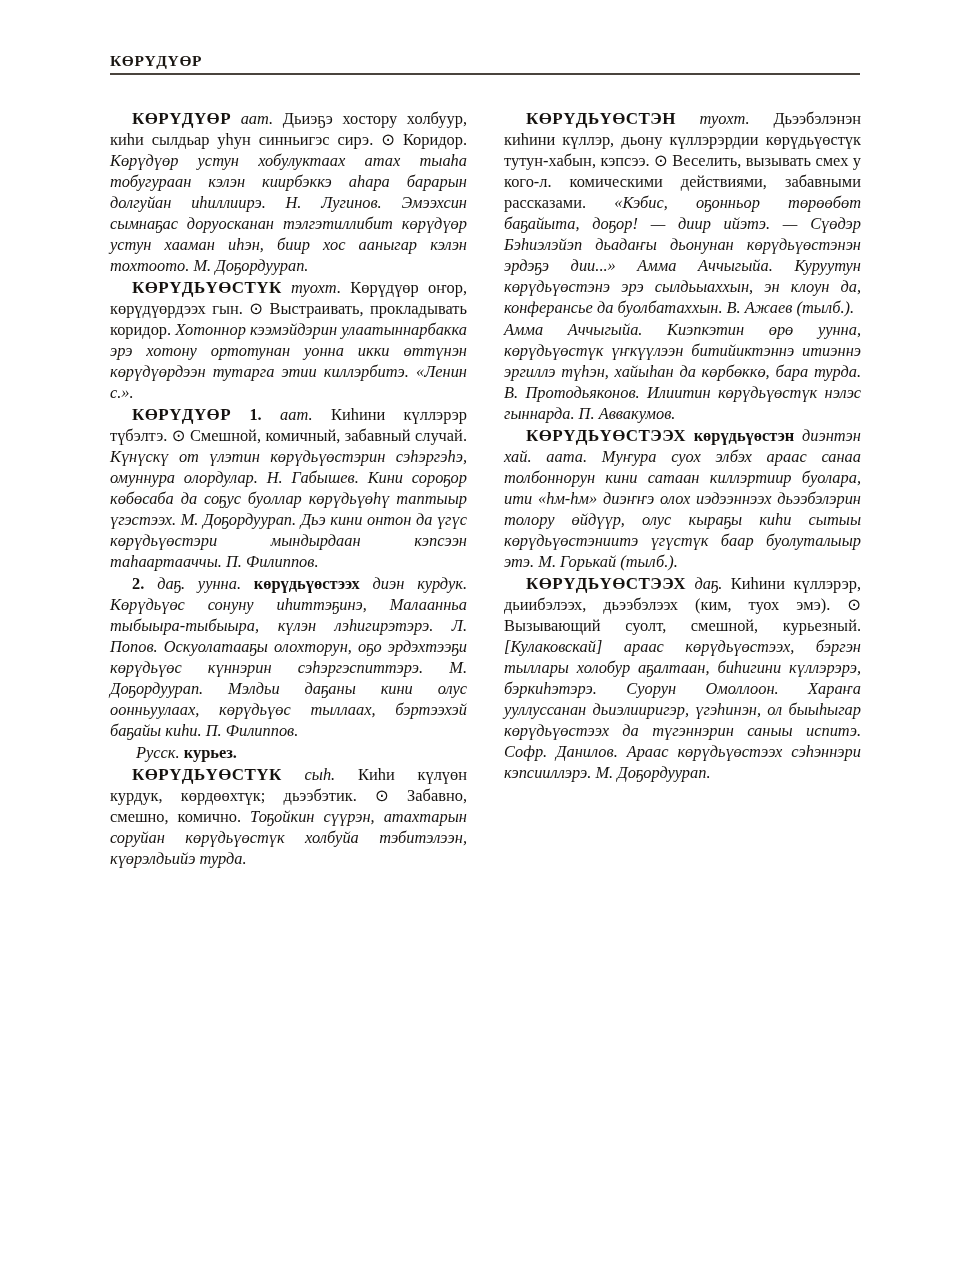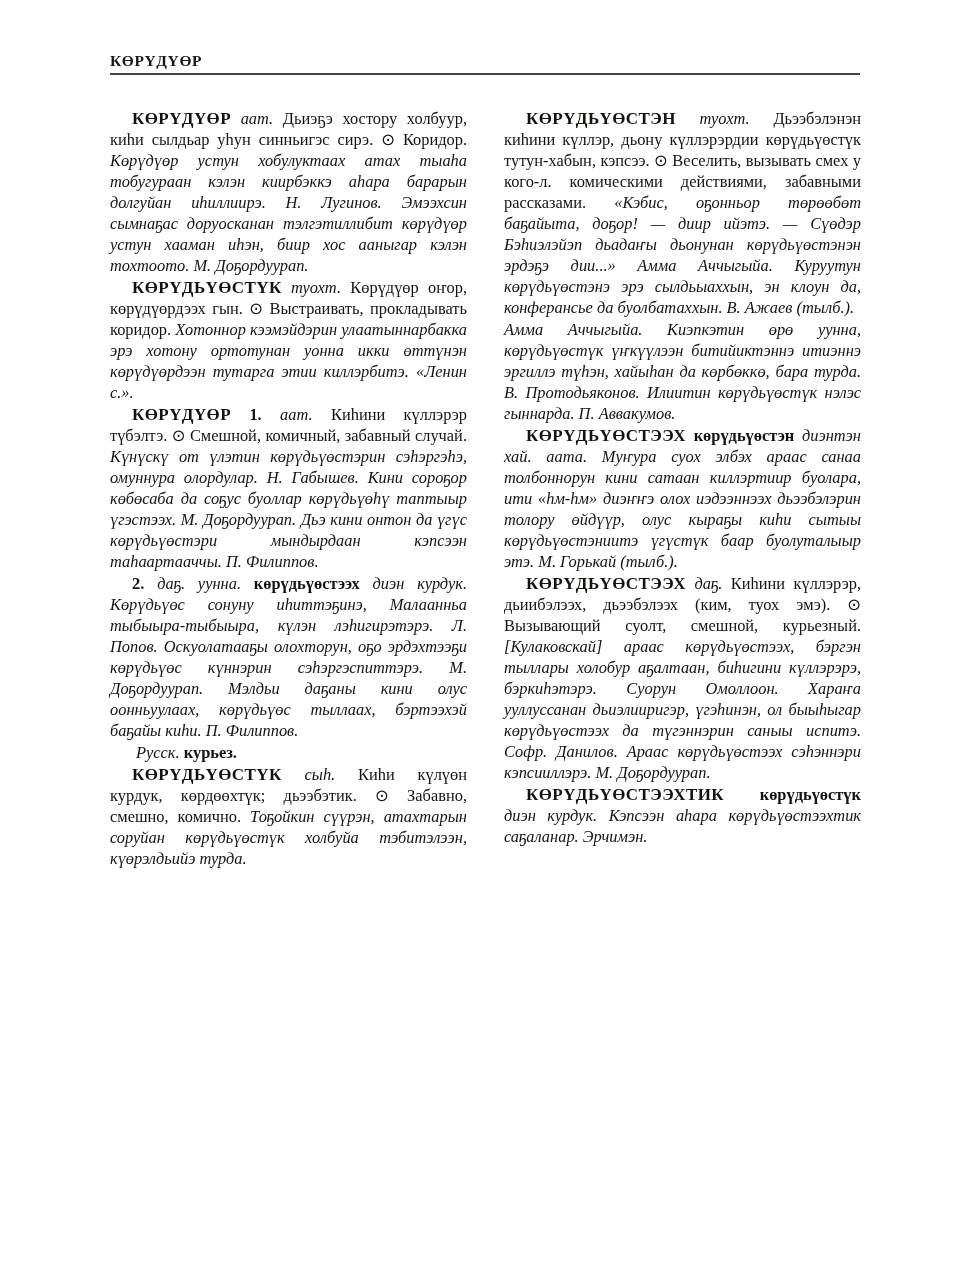--- a/index.html
+++ b/index.html
@@ -191,25 +191,19 @@
 
       <p class="entry">
         <span class="hw">КӨРҮДЬҮӨСТЭЭХ</span>
         <span class="it">даҕ.</span>
         <span>Киһини күллэрэр, дьиибэлээх, дьээбэлээх (ким, туох эмэ).</span>
         <span class="bullet">⊙</span>
         <span>Вызывающий суолт, смешной, курьезный.</span>
         <span class="it">[Кулаковскай] араас көрүдьүөстээх, бэргэн тыллары холобур аҕалтаан, биһигини күллэрэрэ, бэркиһэтэрэ. Суорун Омоллоон. Хараҥа ууллуссанан дьиэлииригэр, үгэһинэн, ол быыһыгар көрүдьүөстээх да түгэннэрин саныы испитэ. Софр. Данилов. Араас көрүдьүөстээх сэһэннэри кэпсииллэрэ. М. Доҕордуурап.</span>
       </p>
 
-      <p class="entry">
-        <span class="hw">КӨРҮДЬҮӨСТЭЭХТИК</span>
-        <span class="hw2">көрүдьүөстүк</span>
-        <span class="it">диэн курдук.</span>
-        <span class="it">Кэпсээн аһара көрүдьүөстээхтик саҕаланар. Эрчимэн.</span>
-      </p>
 
     </div>
   </div>
 
   <div class="folio">342</div>
 
 </div>
 
 </body></html>

